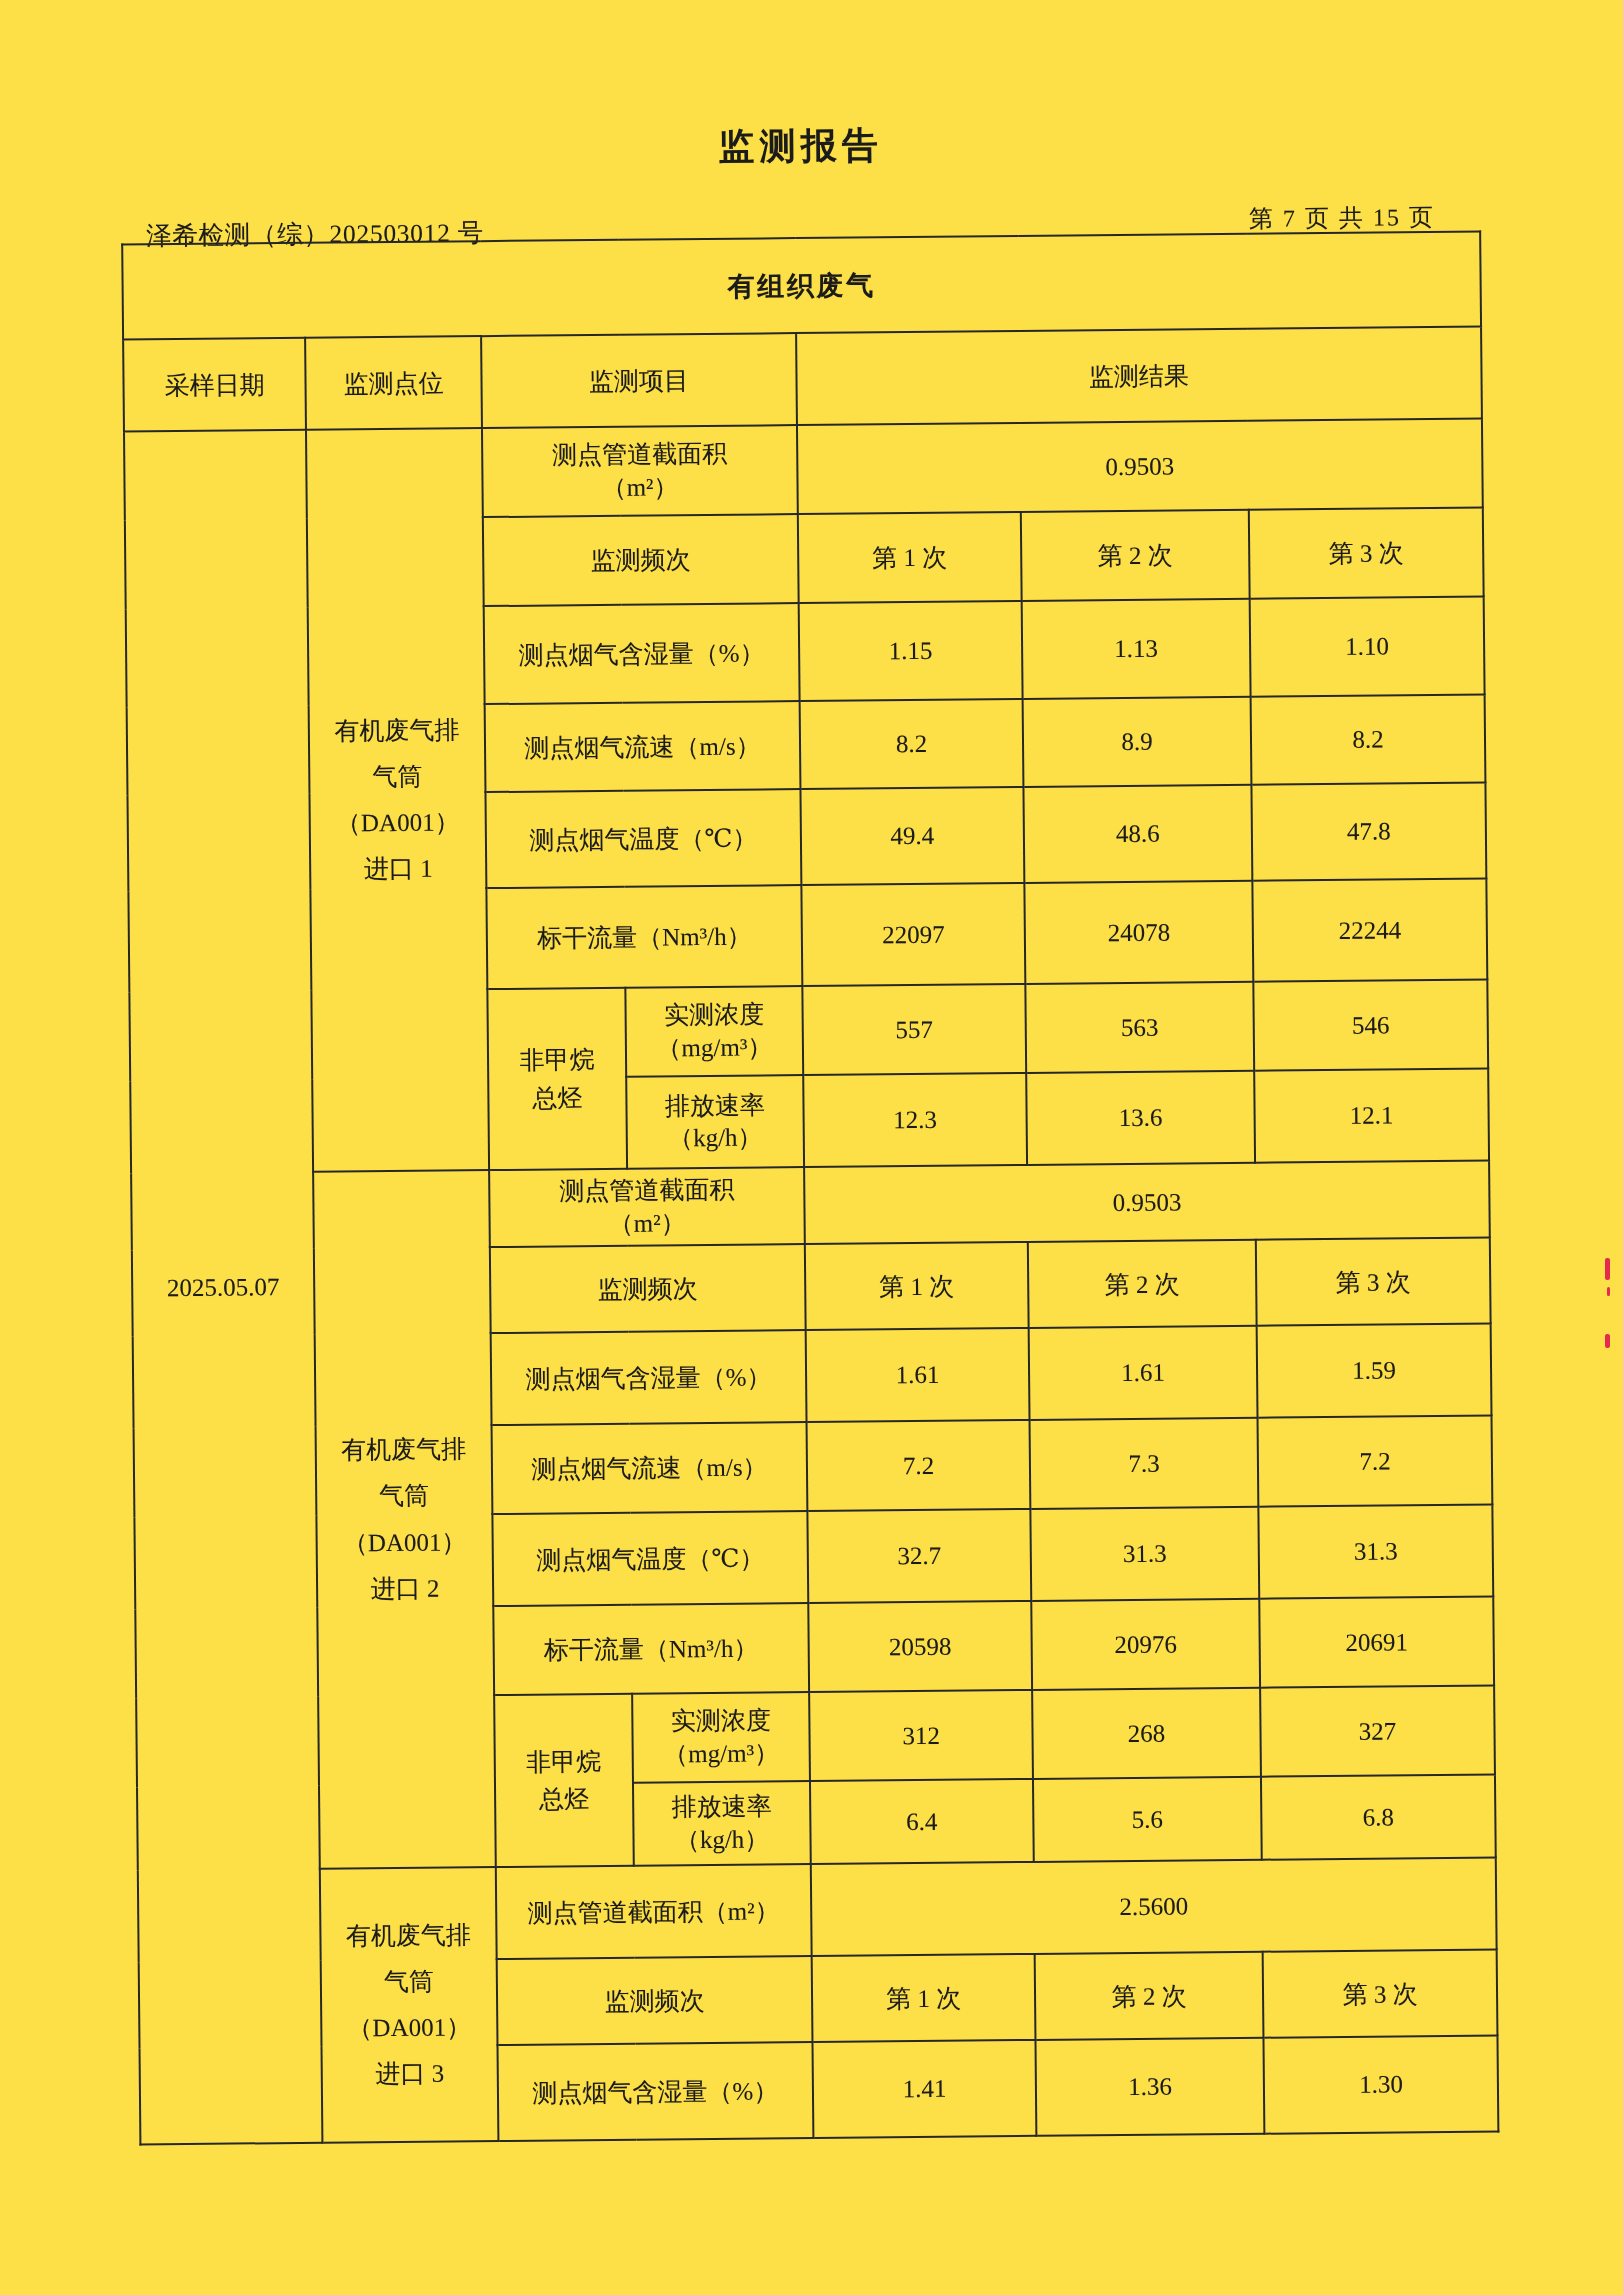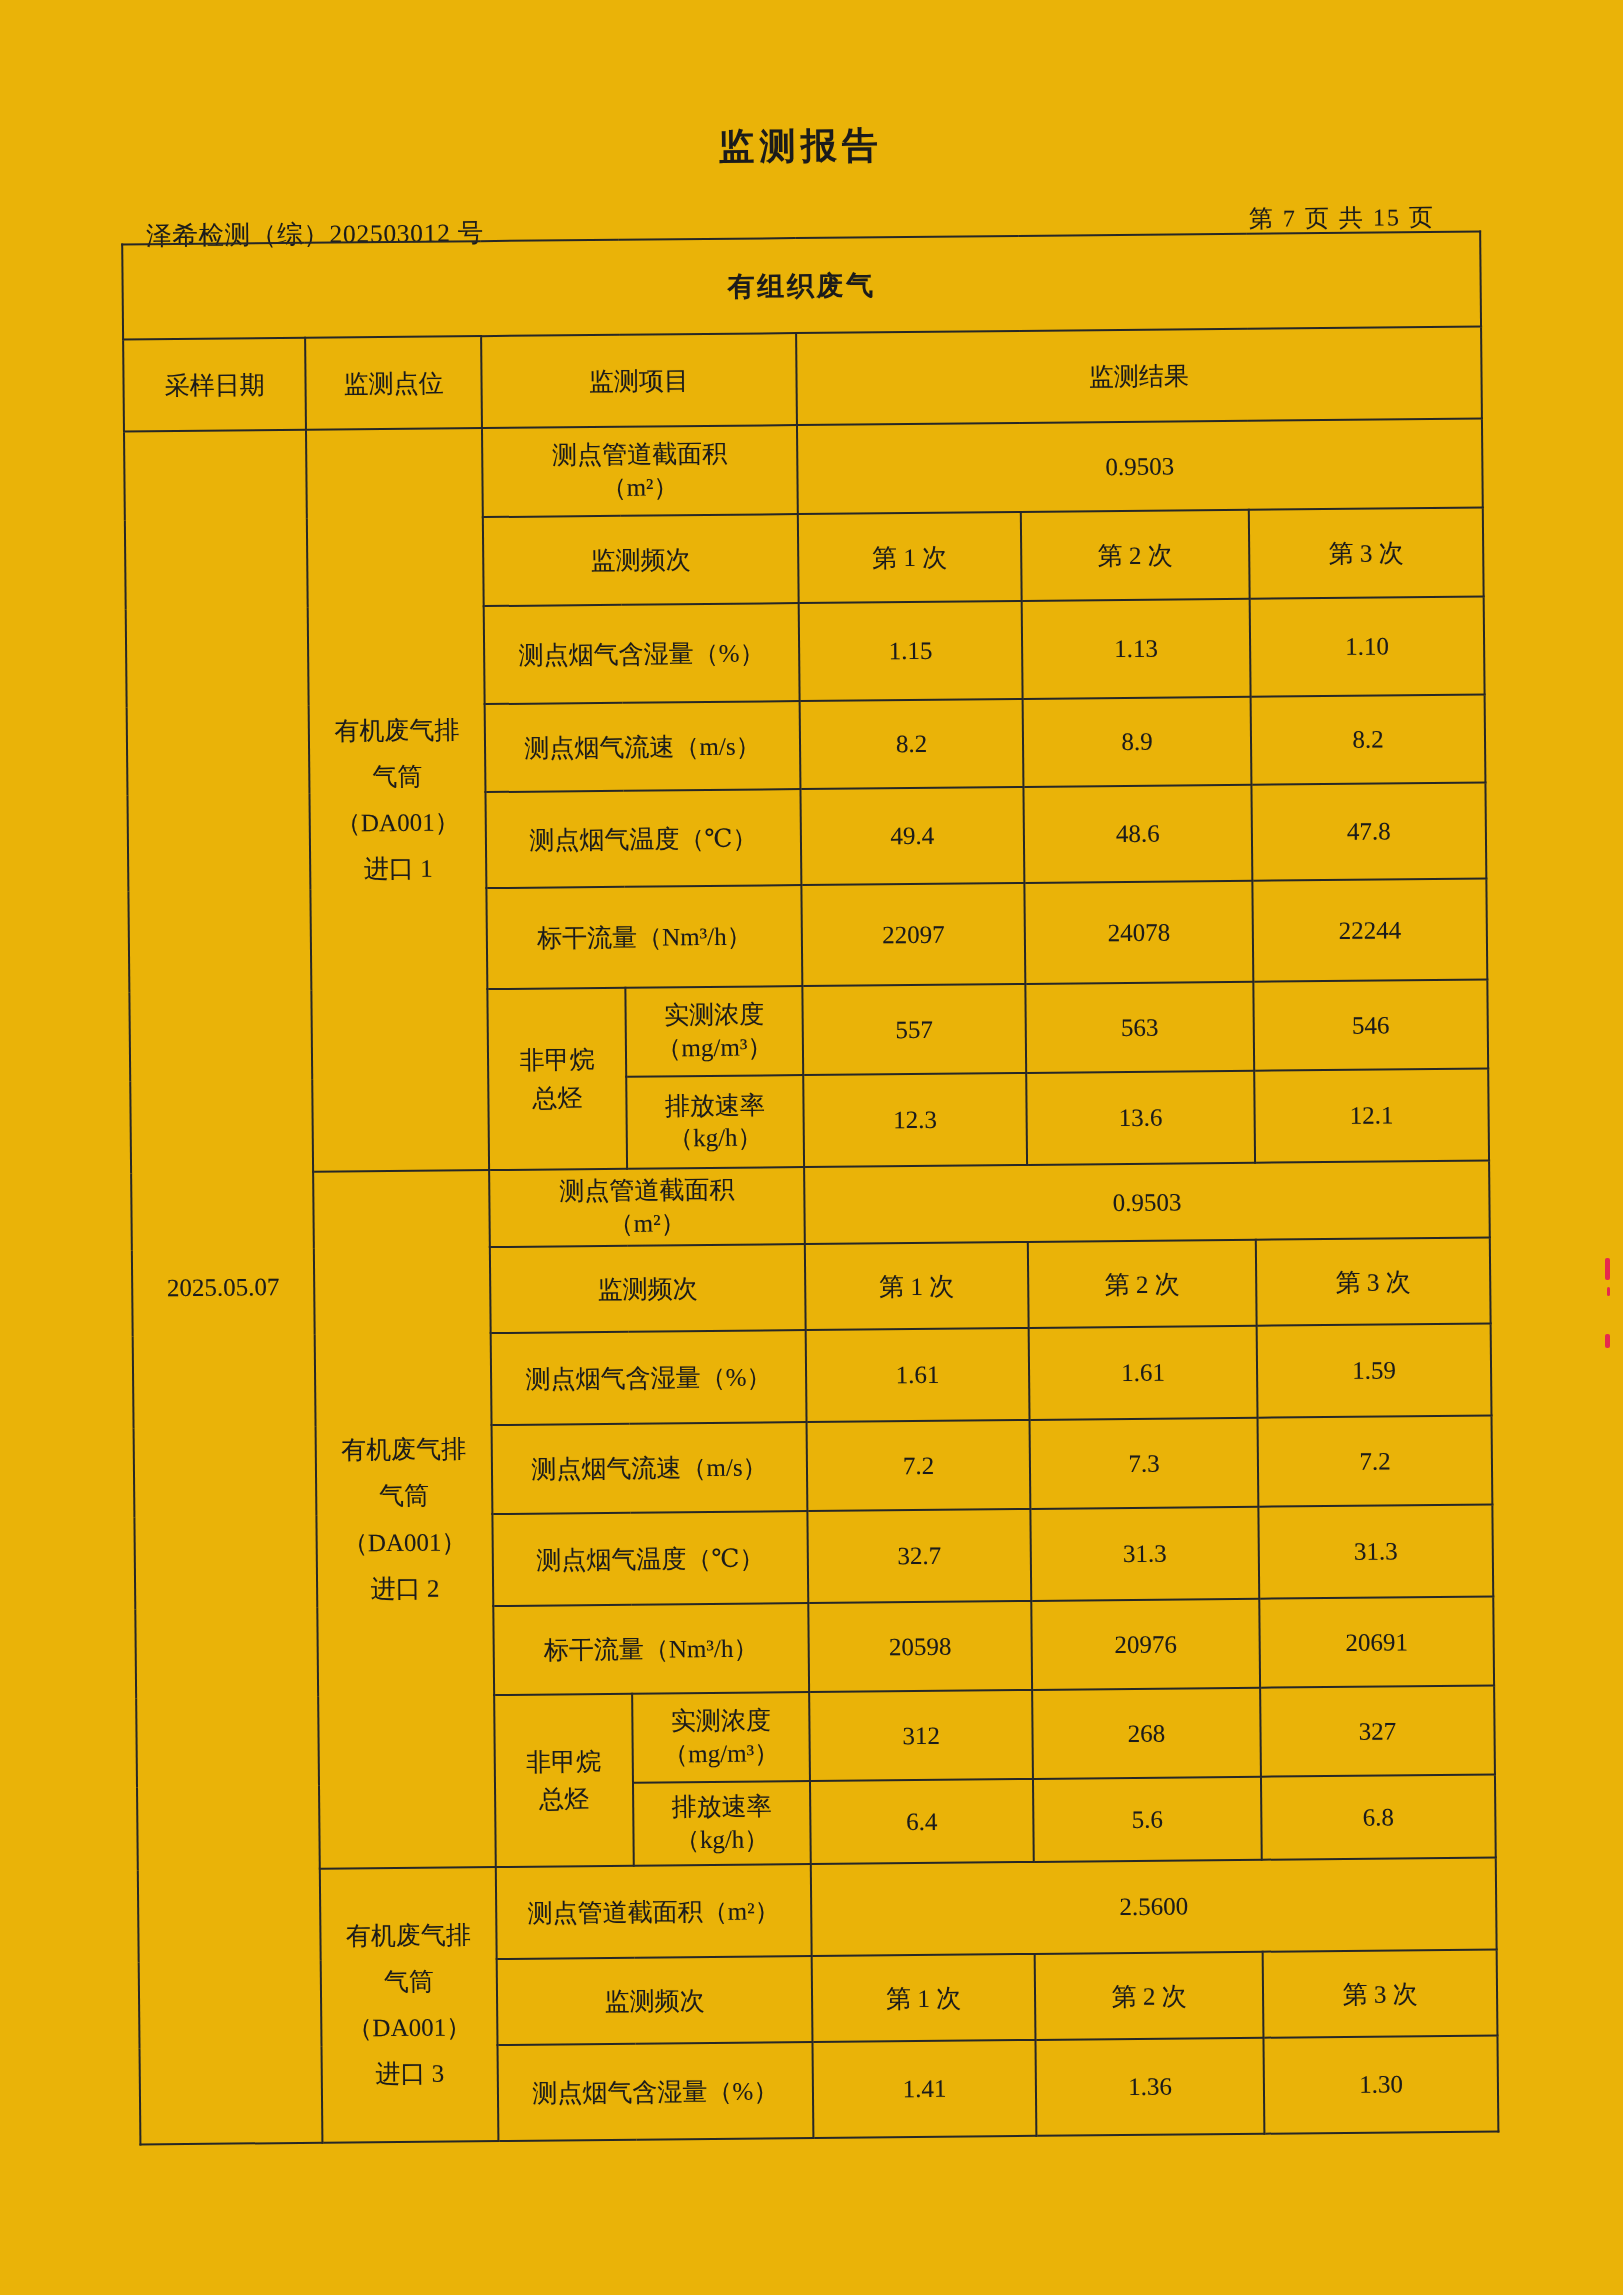--- a/index.html
+++ b/index.html
@@ -1,18 +1,18 @@
 <!DOCTYPE html>
 <html style="font-size:10.5px"><head>
 <meta charset="utf-8">
 <style>
   html,body { margin:0; padding:0; background:#e8e8e8; }
   .sheet {
     position:relative; width:1623px; height:2295px;
-    background:#eab308; overflow:hidden;
+    background:#fde047; overflow:hidden;
     font-family:"Liberation Serif","DejaVu Serif",serif;
     color:#1b1b1b;
   }
   .content {
     position:absolute; inset:0;
     transform:rotate(-0.55deg);
     transform-origin:50% 55%;
     text-shadow:0 0 0.7px rgba(30,30,30,.28);
   }
   .doc-title {

